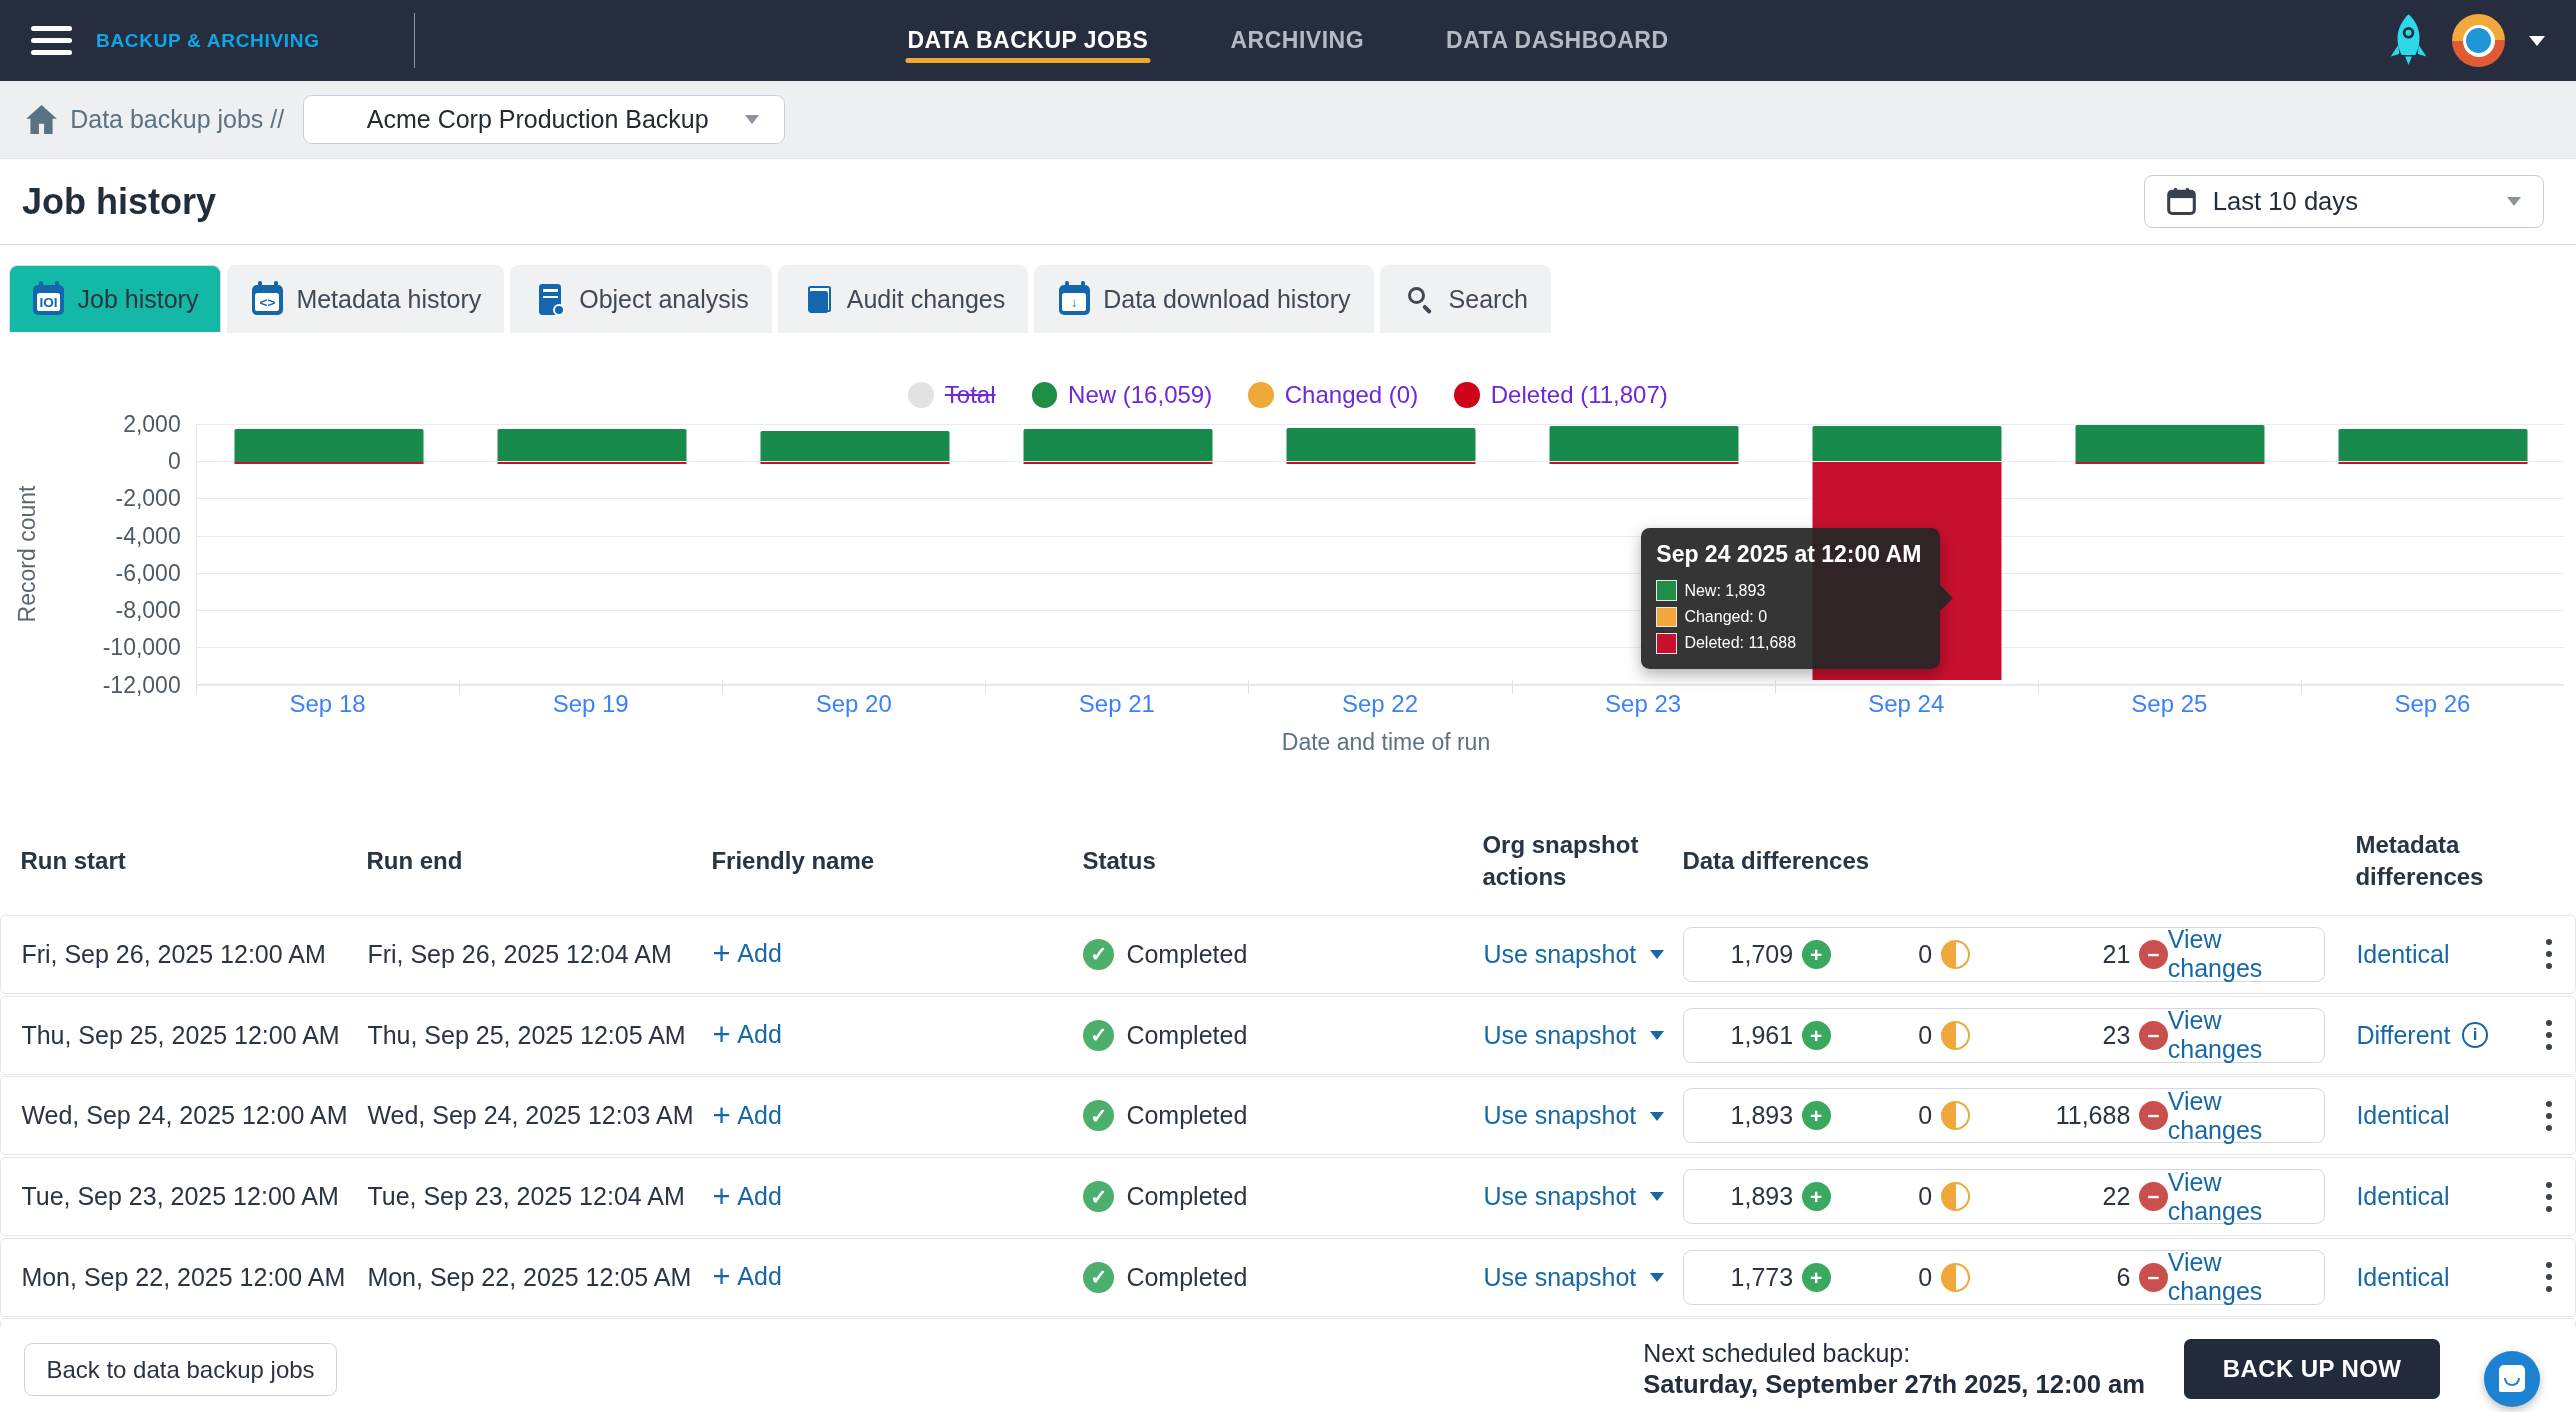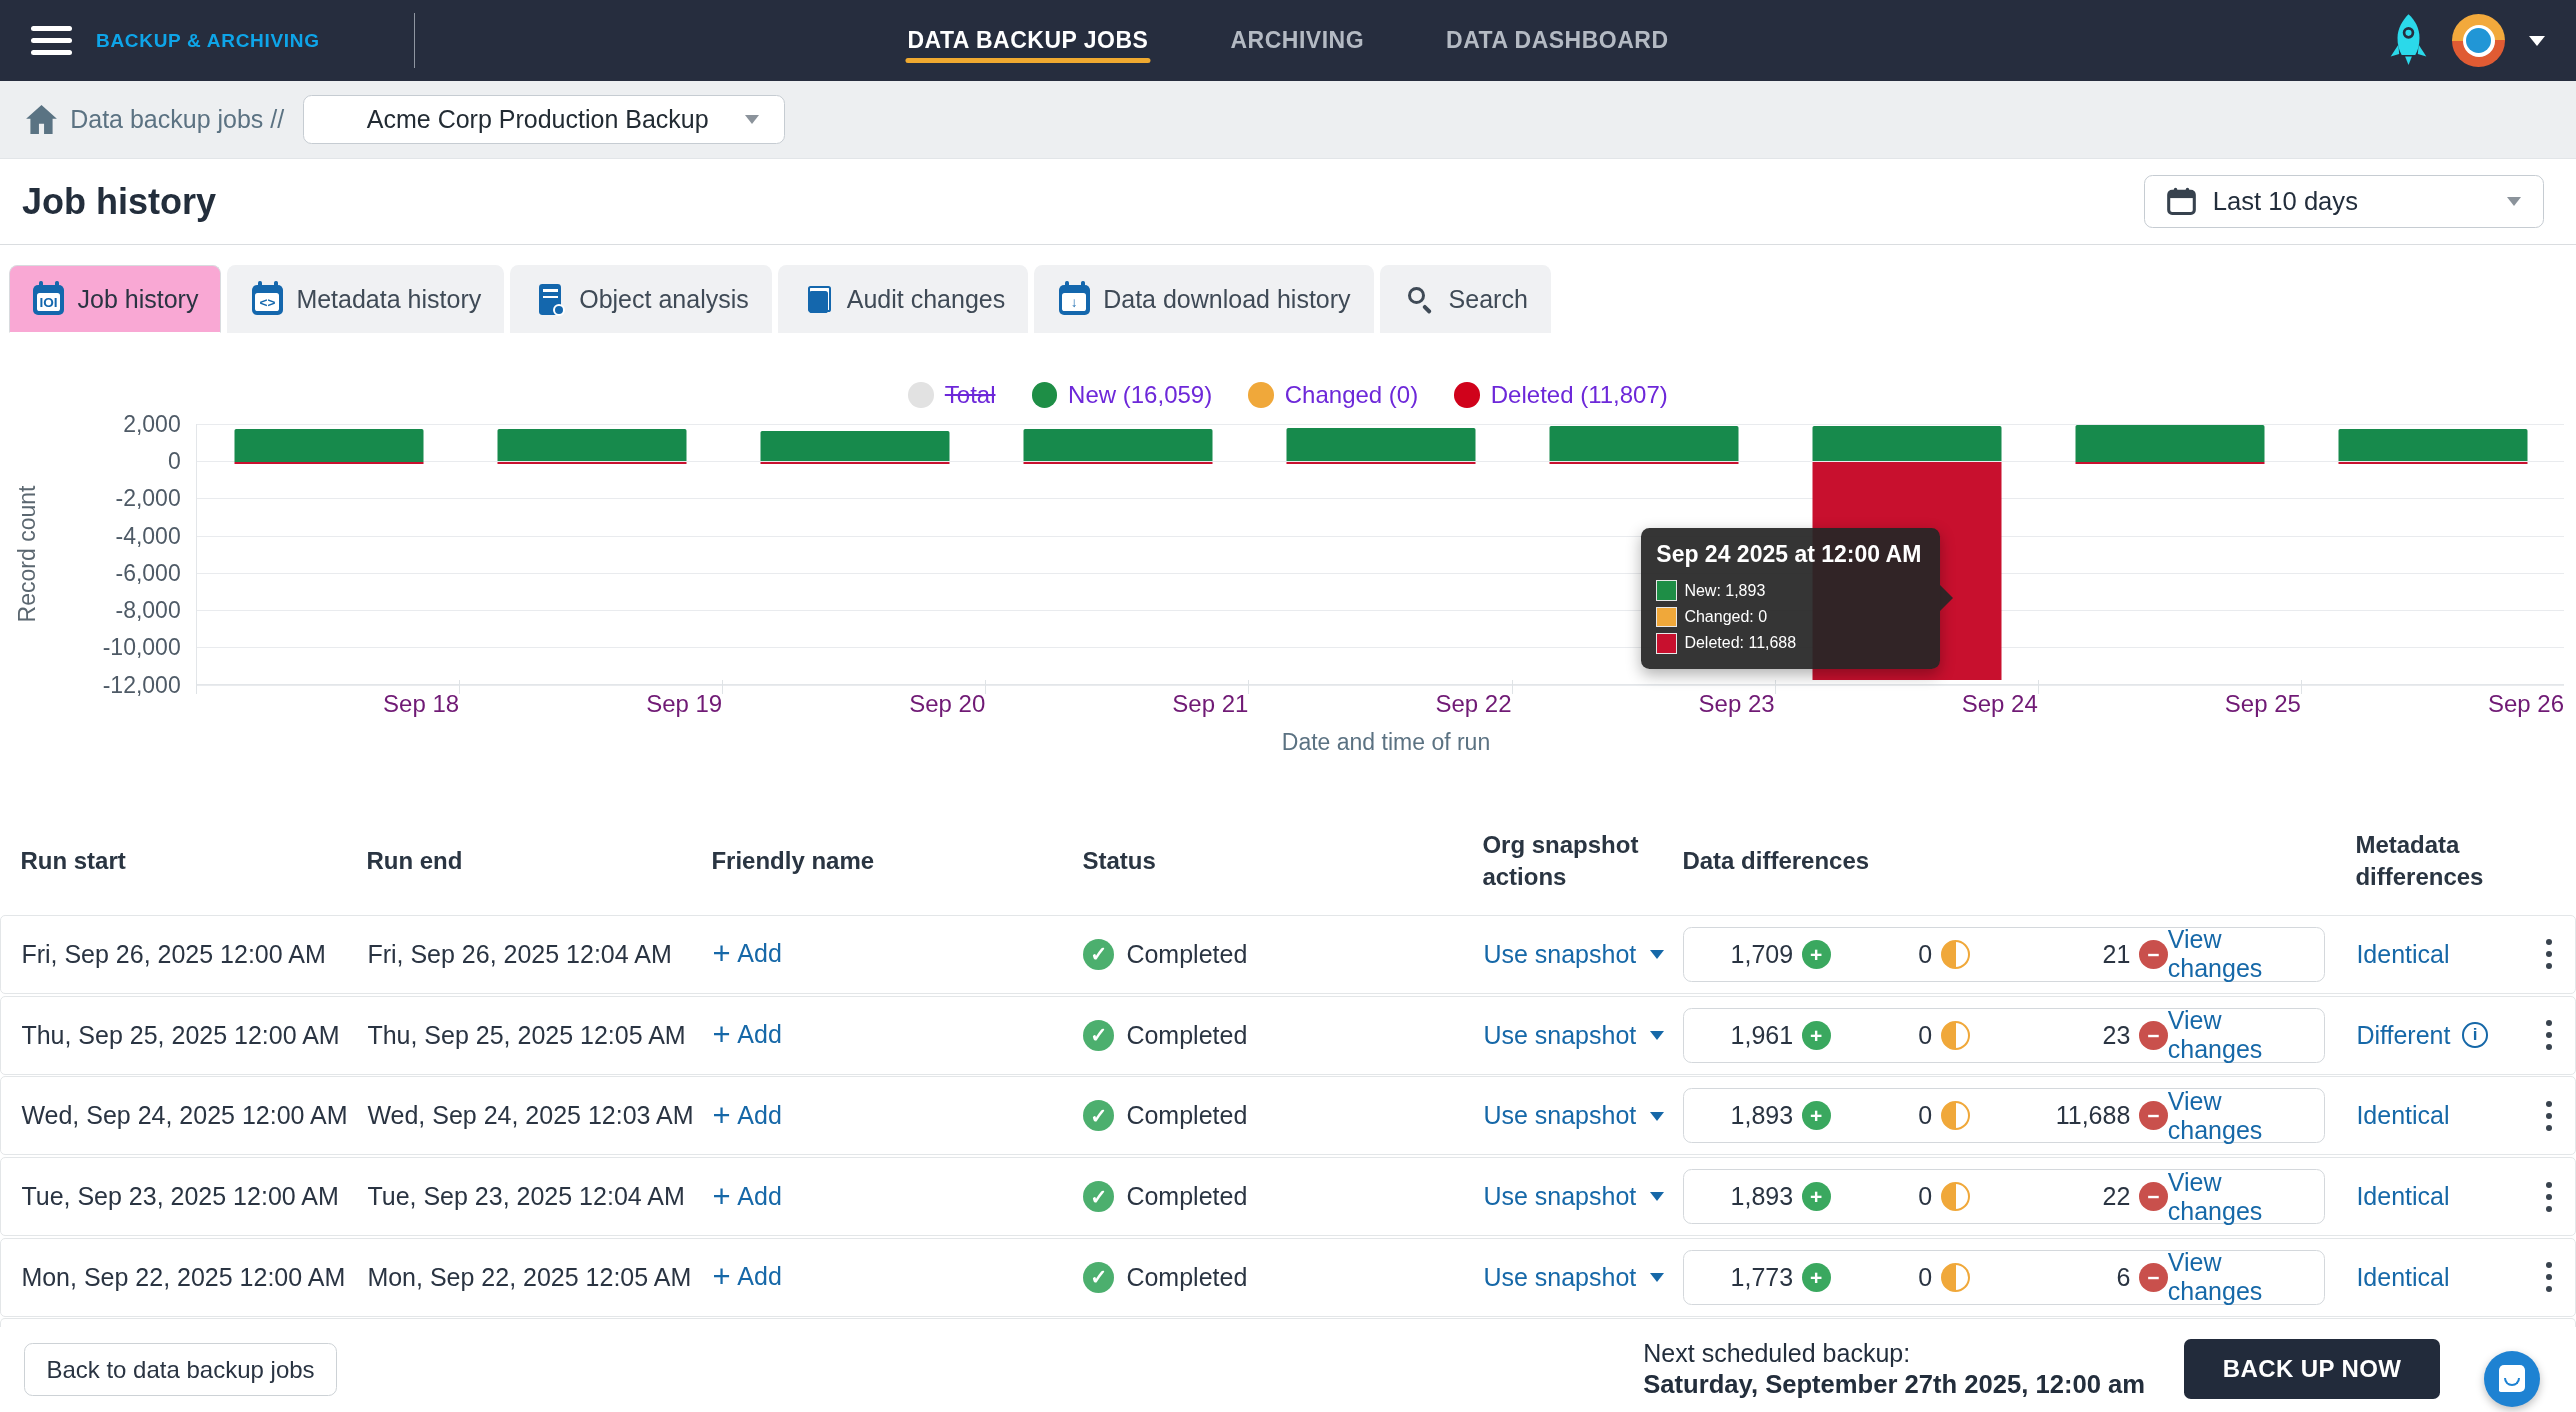--- a/index.html
+++ b/index.html
@@ -34,21 +34,21 @@
   .pagehead { height:85px; display:flex; align-items:center; padding:0 22px; }
   .pagehead h1 { font-size:36px; font-weight:600; color:#232e3c; }
   .range-select { margin-left:auto; margin-right:10.2px; width:400px; height:53px; background:#fff; border:0.9px solid #c6ccd2; border-radius:8.5px; display:flex; align-items:center; padding:0 22px; gap:17px; cursor:pointer; }
   .range-select .val { font-size:25.6px; color:#232e3c; }
   .range-select .caret-down-g { margin-left:auto; }
   .hrule { height:0.9px; background:#dadde0; }
 
   
   .tabs { display:flex; gap:6px; padding:20.4px 0 0 8.5px; height:89px; }
   .tab { display:flex; align-items:center; gap:12px; padding:0 22px; height:68px; background:#f0f1f3; border:0.9px solid transparent; border-radius:8.5px 8.5px 0 0; font-size:25px; color:#3f4a56; cursor:pointer; }
-  .tab.active { background:#f9a8d4; border-color:#d8dbde; border-bottom-color:#fff; color:#2a3442; position:relative; z-index:2; }
+  .tab.active { background:#14b8a6; border-color:#d8dbde; border-bottom-color:#fff; color:#2a3442; position:relative; z-index:2; }
   .ticon { width:34px; height:34px; position:relative; flex:0 0 auto; }
   .cal { position:absolute; inset:2.6px 1.7px 1.7px 1.7px; background:#1467ad; border-radius:5.1px; }
   .cal::before { content:""; position:absolute; top:-3.4px; left:6px; width:4.3px; height:6.8px; background:#1467ad; border-radius:1.7px; box-shadow:16px 0 0 #1467ad; }
   .cal .pane { position:absolute; inset:8.5px 3.4px 3.4px 3.4px; background:#fff; border-radius:2.6px; color:#1467ad; font-weight:700; font-size:13.6px; line-height:19px; text-align:center; }
   .doc { position:absolute; inset:1.7px 6px; background:#1467ad; border-radius:3.4px; }
   .doc::before { content:""; position:absolute; left:3.4px; right:3.4px; top:5.1px; height:13.6px;
     background:repeating-linear-gradient(#fff 0 2.6px, transparent 2.6px 6.8px); }
   .doc .magmini { position:absolute; right:-3.4px; bottom:-1.7px; width:12px; height:12px; border:2.6px solid #fff; background:#1467ad; border-radius:50%; }
   .pages { position:absolute; inset:3.4px 6.8px; }
   .pages::before { content:""; position:absolute; left:0; top:0; width:19px; height:22px; border:2.6px solid #1467ad; border-radius:2.6px; background:#fff; }
@@ -68,21 +68,21 @@
   .yticks { width:143px; position:relative; height:261px; }
   .ytick { position:absolute; right:15.3px; transform:translateY(-50%); font-size:23px; color:#4e5a66; }
   .plot { flex:1; height:261px; position:relative; border-left:0.9px solid #e3e6e9; border-bottom:0.9px solid #e3e6e9; margin-right:12px; }
   .gridline { position:absolute; left:0; right:0; height:0.9px; background:#e9ebee; }
   .bars { position:absolute; inset:0; display:flex; }
   .bargroup { flex:1; position:relative; }
   .bar { position:absolute; left:50%; transform:translateX(-50%); width:189px; }
   .bar.new { background:#178a4c; border-radius:1.7px 1.7px 0 0; }
   .bar.del { background:#c8102e; }
   .xlabels { display:flex; margin-left:196px; margin-right:12px; height:39px; align-items:center; }
-  .xl-cell { flex:1; text-align:right; font-size:24px; color:#701a75; position:relative; }
+  .xl-cell { flex:1; text-align:center; font-size:24px; color:#3b82f6; position:relative; }
   .xl-cell::before { content:""; position:absolute; left:0; top:-10.2px; width:0.9px; height:13.6px; background:#dfe3e6; }
   .xaxis-title { text-align:center; font-size:23px; color:#5b7282; margin:5.1px 0 0 196px; height:31px; }
 
   .chart-tooltip { position:absolute; left:1444px; top:104px; background:rgba(38,38,38,.93); border-radius:8.5px; padding:13.6px 19px 15.3px 15.3px; color:#fff; box-shadow:0 5.1px 15.3px rgba(0,0,0,.3); z-index:5; }
   .chart-tooltip::after { content:""; position:absolute; right:-12.8px; top:50%; margin-top:-13.6px; border:13.6px solid transparent; border-left:13.6px solid rgba(38,38,38,.93); border-right:0; }
   .tt-title { font-size:23px; font-weight:700; margin-bottom:12px; white-space:nowrap; }
   .tt-row { display:flex; align-items:center; gap:7.7px; font-size:16px; margin-top:6px; white-space:nowrap; }
   .tt-swatch { width:20.4px; height:20.4px; border:1.7px solid #e8e8e8; flex:0 0 auto; }
 
   

